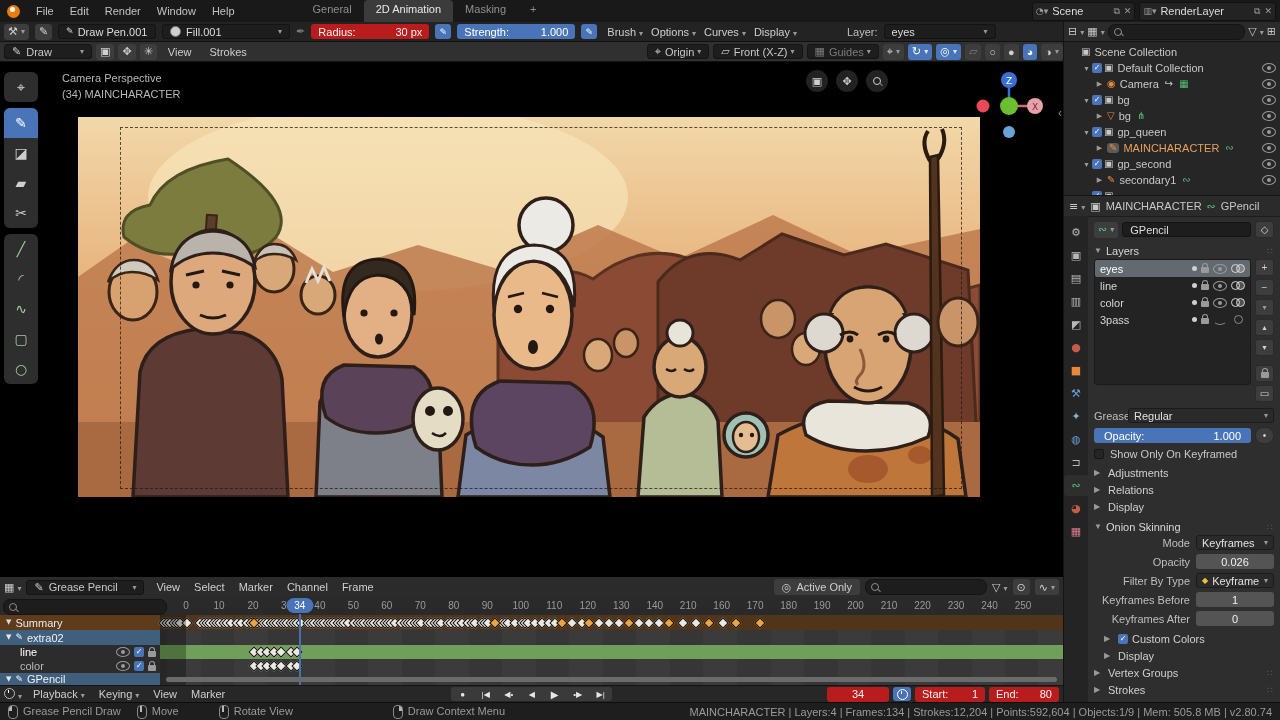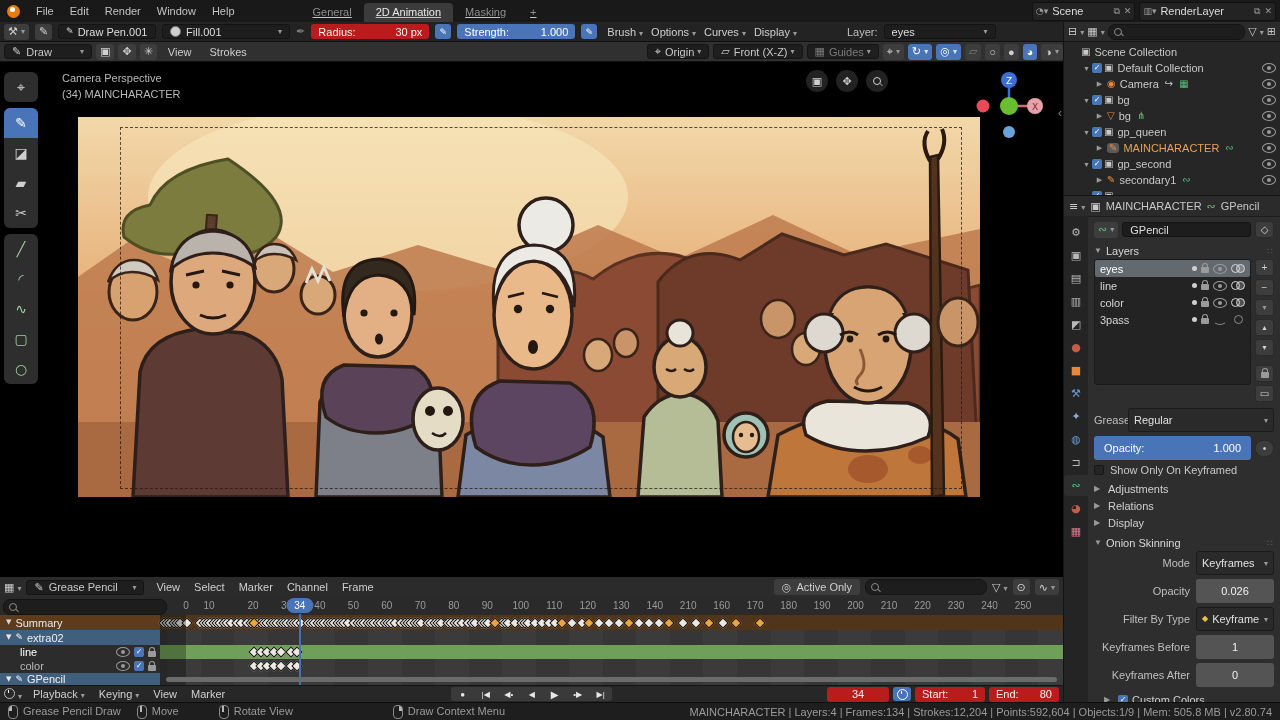--- a/index.html
+++ b/index.html
@@ -8,21 +8,21 @@
   #app{position:relative;width:1280px;height:720px;background:#000;}
   .abs{position:absolute;}
   .flex{display:flex;align-items:center;}
   .grow{flex:1;}
   .ico{font-family:"DejaVu Sans",sans-serif;display:inline-block;line-height:1;}
   
   #topbar{left:0;top:0;width:1280px;height:22px;background:#191919;border-bottom:1px solid #0e0e0e;display:flex;align-items:center;}
   .logo{width:13px;height:13px;border-radius:50%;background:#e87d0d;margin:0 8px 0 7px;position:relative;}
   .logo::after{content:"";position:absolute;left:3px;top:2px;width:5px;height:5px;border-radius:50%;background:#fff;}
   .tmenu{padding:0 8px;color:#c3c3c3;cursor:default;}
-  #workspaces{margin-left:58px;display:flex;height:22px;align-items:flex-end;text-decoration:underline;}
+  #workspaces{margin-left:58px;display:flex;height:22px;}
   .wtab{padding:3px 12px 4px;color:#8f8f8f;border-radius:4px 4px 0 0;}
   .wtab.active{background:#3b3b3b;color:#e8e8e8;}
   #topbar-right{margin-left:auto;display:flex;align-items:center;gap:4px;padding-right:4px;}
   .idblock{display:flex;align-items:center;background:#232323;border:1px solid #111;border-radius:3px;height:17px;padding:0 3px;gap:4px;}
   .idblock .name{color:#ddd;padding-right:26px;}
   .mini{color:#9a9a9a;font-size:9px;}
   
   #toolsettings{left:0;top:22px;width:1063px;height:20px;background:#232323;border-bottom:1px solid #101010;display:flex;align-items:center;gap:6px;padding-left:4px;box-sizing:border-box;}
   .fld{height:15px;display:flex;align-items:center;border-radius:3px;padding:0 7px;box-sizing:border-box;}
   .dark{background:#1d1d1d;border:1px solid #131313;color:#ddd;}
@@ -88,21 +88,21 @@
   .dot6{width:5px;height:5px;border-radius:50%;background:#cfcfcf;flex:none;}
   .lockic{width:8px;height:6px;background:#9a9a9a;border-radius:1px;position:relative;margin-top:3px;flex:none;}
   .lockic::before{content:"";position:absolute;left:1px;top:-4px;width:4px;height:4px;border:1px solid #9a9a9a;border-bottom:none;border-radius:3px 3px 0 0;}
   .onion{width:14px;height:9px;position:relative;flex:none;}
   .onion::before,.onion::after{content:"";position:absolute;width:7px;height:7px;border:1.3px solid #d8d8d8;border-radius:50%;top:0;}
   .onion::before{left:0;}.onion::after{left:5px;background:rgba(220,220,220,.25);}
   .onion.off::after{display:none;}.onion.off::before{left:3px;border-color:#8a8a8a;}
   .listbtns{display:flex;flex-direction:column;gap:3px;margin-left:4px;}
   .sqbtn{width:17px;height:15px;background:#3d3d3d;border:1px solid #2a2a2a;border-radius:3px;color:#d0d0d0;display:flex;align-items:center;justify-content:center;font-size:10px;}
   .plabel{width:96px;text-align:right;padding-right:6px;color:#bfbfbf;flex:none;}
-  .pwidget{flex:1;height:24px;border-radius:3px;display:flex;align-items:center;box-sizing:border-box;}
+  .pwidget{flex:1;height:15px;border-radius:3px;display:flex;align-items:center;box-sizing:border-box;}
   .wdrop{background:#2a2a2a;border:1px solid #1b1b1b;color:#e0e0e0;padding:0 5px;}
   .wfield{background:#545454;color:#f0f0f0;justify-content:center;}
   .wslider{background:#4a74b8;color:#fff;padding:0 10px;}
   .pcollapse{display:flex;align-items:center;height:17px;color:#cfcfcf;gap:4px;}
   .pcollapse .exp{font-size:8px;color:#9a9a9a;width:10px;}
   
   #dopesheet{left:0;top:577px;width:1063px;height:108px;background:#343434;overflow:hidden;}
   #ds-header{height:20px;background:#2b2b2b;border-bottom:1px solid #181818;display:flex;align-items:center;gap:5px;padding:0 4px;}
   #ds-body{position:absolute;left:0;top:20px;right:0;bottom:0;
     background:repeating-linear-gradient(90deg,#363636 0px,#363636 33.5px,#3b3b3b 33.5px,#3b3b3b 67px);}
@@ -713,21 +713,21 @@
     <span class="ico"><span>▽</span><span class="chev">▾</span></span>
     <span class="hbtn">⊙</span>
     <span class="hbtn">
           <span>∿</span>
           <span class="chev">▾</span>
         </span>
   </div>
   <div id="ds-body">
     <div id="ds-ruler">
           <span class="tick" style="left: 186px;">0</span>
-          <span class="tick" style="left: 209px;">10</span>
+          <span class="tick" style="left: 219px;">10</span>
           <span class="tick" style="left: 252.96px;">20</span>
           <span class="tick" style="left: 286.44px;">30</span>
           <span class="tick" style="left: 319.92px;">40</span>
           <span class="tick" style="left: 353.4px;">50</span>
           <span class="tick" style="left: 386.88px;">60</span>
           <span class="tick" style="left: 420.36px;">70</span>
           <span class="tick" style="left: 453.84px;">80</span>
           <span class="tick" style="left: 487.32px;">90</span>
           <span class="tick" style="left: 520.8px;">100</span>
           <span class="tick" style="left: 554.28px;">110</span>

